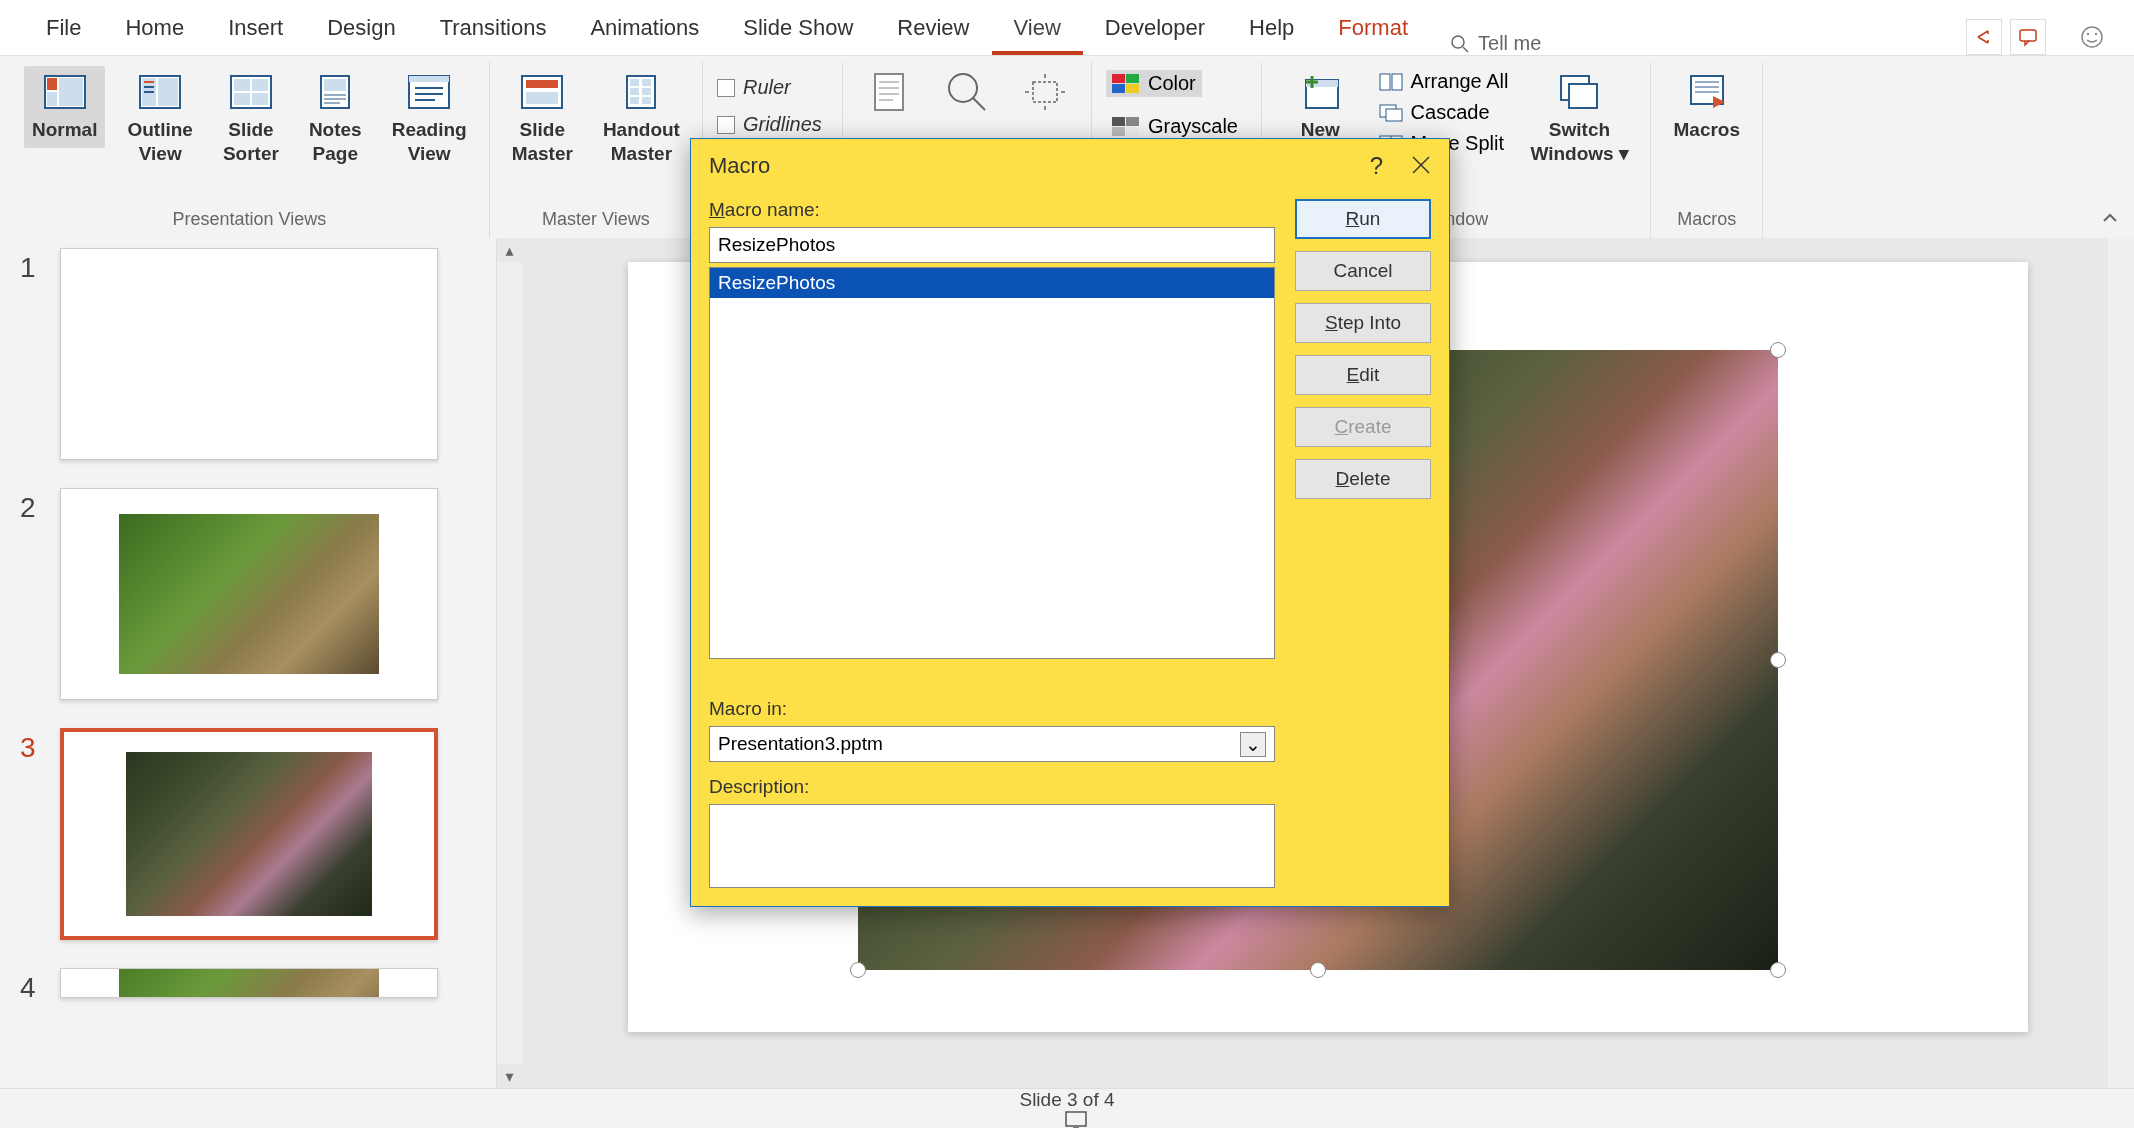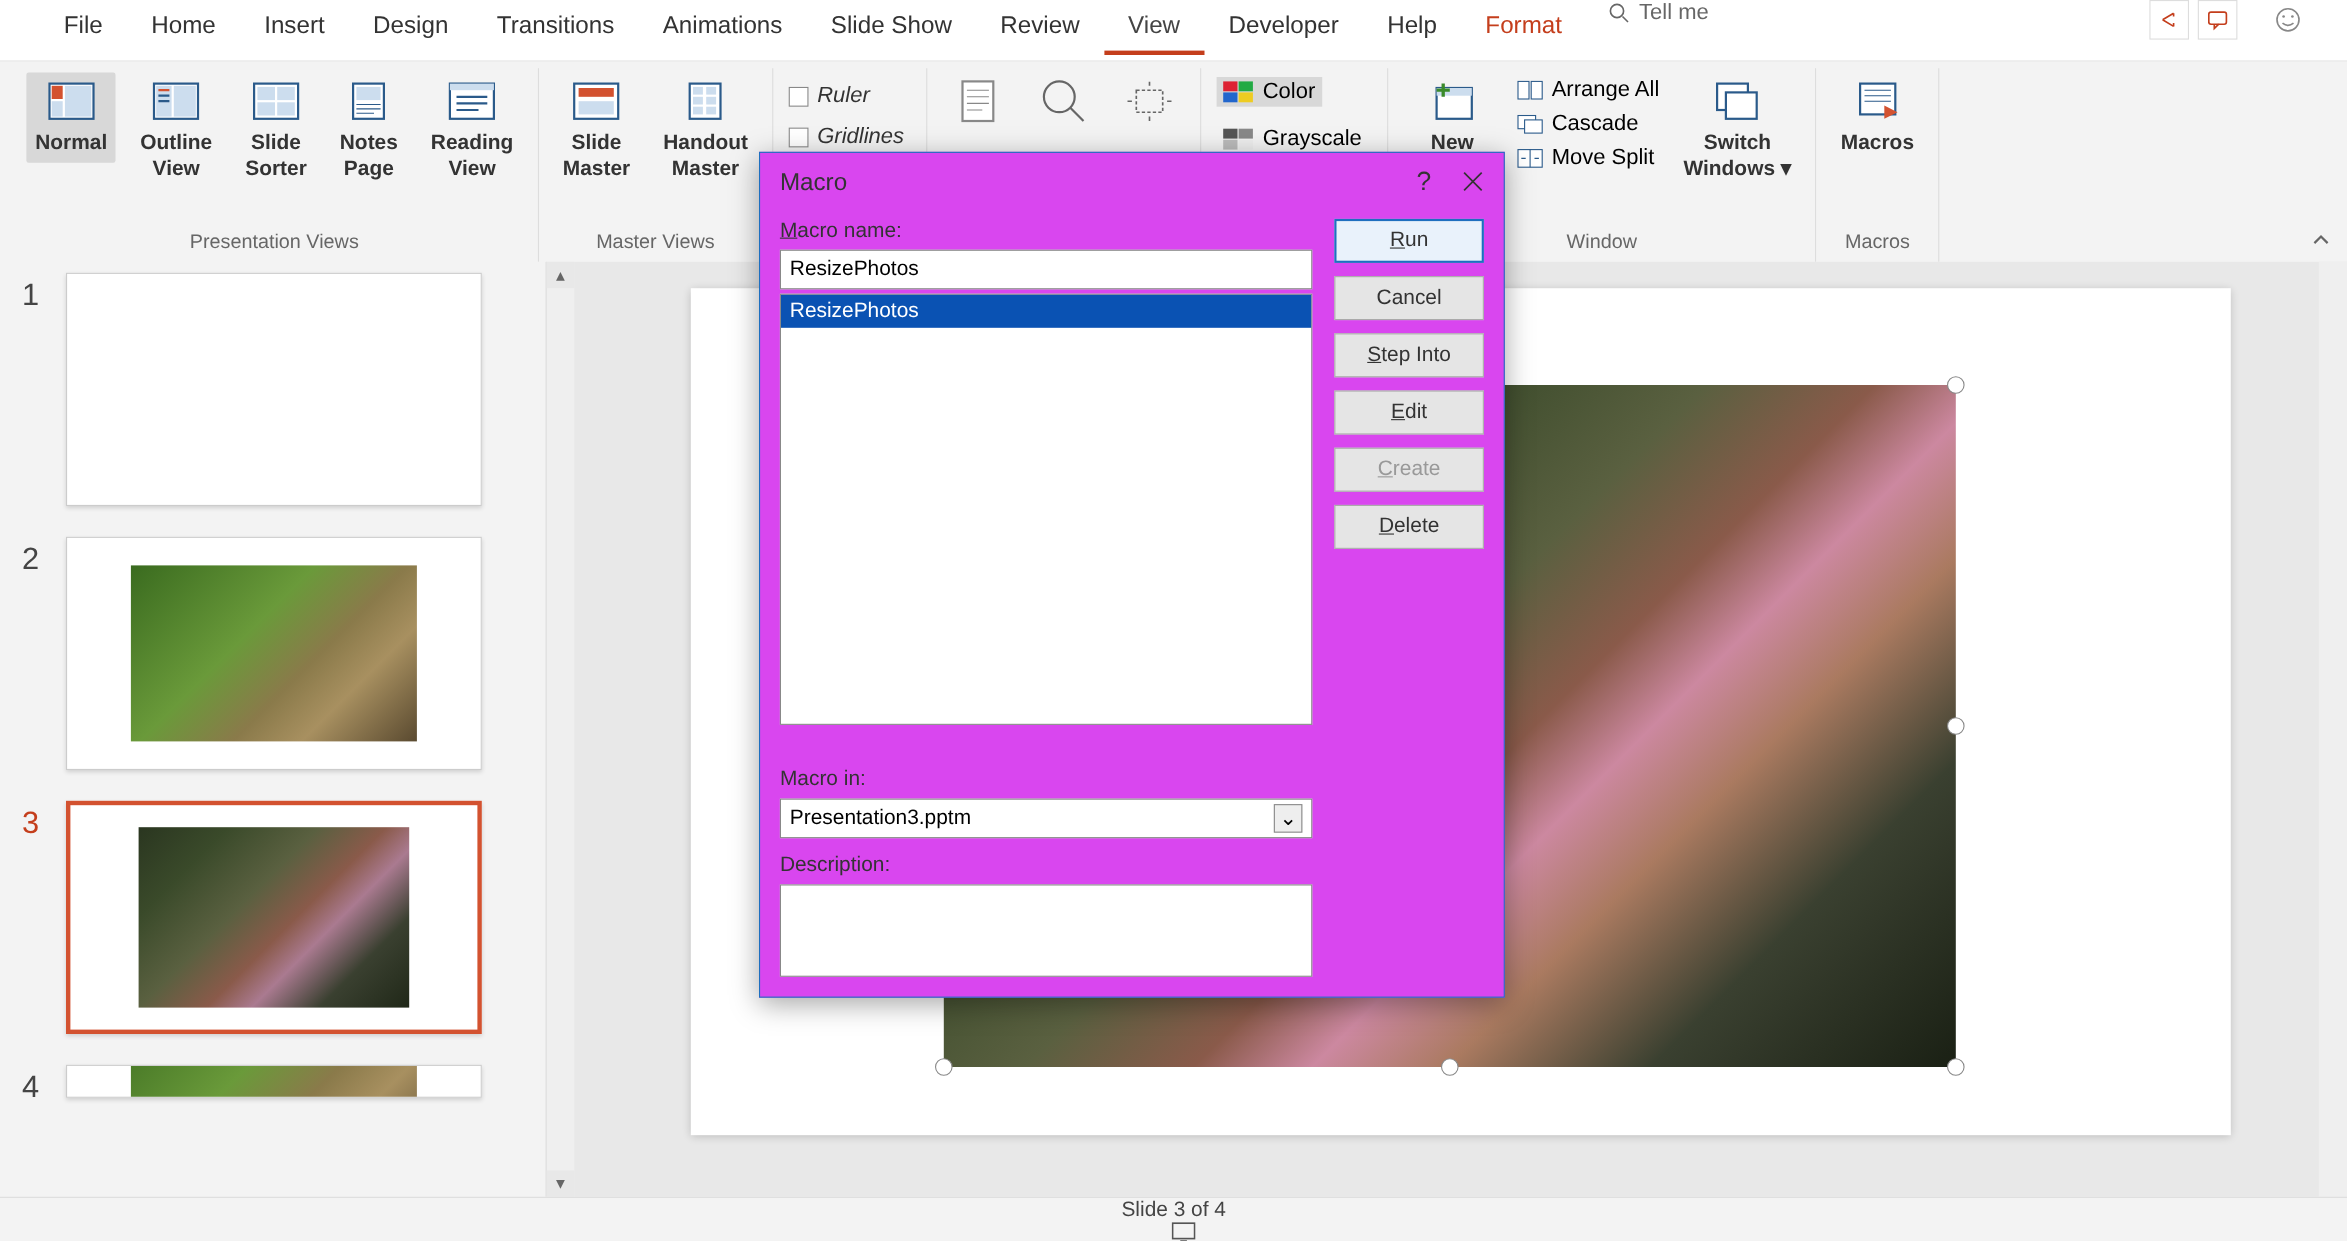--- a/index.html
+++ b/index.html
@@ -1,19 +1,19 @@
 <!DOCTYPE html>
 <html><head>
   <meta charset="utf-8">
   <style>
     * { margin: 0; padding: 0; box-sizing: border-box; font-family: 'Segoe UI', Tahoma, sans-serif; }
     body { background: #f3f3f3; width: 2134px; height: 1128px; overflow: hidden; position: relative; }
 
     
-    .menubar { height: 56px; display: flex; align-items: flex-start; padding: 0 36px; background: #fff; border-bottom: 1px solid #e0e0e0; gap: 0; }
+    .menubar { height: 56px; display: flex; align-items: flex-end; padding: 0 24px; background: #fff; border-bottom: 1px solid #e0e0e0; gap: 0; }
     .menubar .tab { padding: 10px 22px; font-size: 22px; color: #333; cursor: pointer; border-bottom: 4px solid transparent; }
     .menubar .tab.active { color: #444; border-bottom: 4px solid #c43e1c; font-weight:400;}
     .menubar .tab.format { color: #c43e1c; }
     .menubar .tellme { display:flex; align-items:center; gap:8px; margin-left:20px; font-size:20px; color:#666;}
     .menubar .right-controls { margin-left: auto; display:flex; gap:8px; align-items:center;}
     .right-controls .icon-btn { width:36px; height:36px; border:1px solid #ddd; display:flex; align-items:center; justify-content:center; background:#fff; cursor:pointer;}
 
     
     .ribbon { height: 182px; background: #f3f3f3; display:flex; align-items:stretch; padding: 6px 10px 0 10px; }
     .ribbon-group { display:flex; flex-direction:column; padding: 4px 14px; border-right:1px solid #ddd; }
@@ -42,21 +42,21 @@
     .thumb-item.selected .thumb-num { color:#c43e1c;}
     .thumb-slide { width:378px; height:212px; background:#fff; border:1px solid #ccc; box-shadow:0 2px 4px rgba(0,0,0,0.15); display:flex; align-items:center; justify-content:center;}
     .thumb-item.selected .thumb-slide { border:4px solid #d35230; }
     .thumb-img { width:260px; height:160px; }
     .thumb-item.selected .thumb-img { width:246px; height:164px;}
 
     .slide-area { flex:1; background:#e8e8e8; position:relative; padding:24px; }
     .slide-canvas { width:1400px; height:770px; background:#fff; margin:0 auto; position:relative; box-shadow:0 2px 8px rgba(0,0,0,0.2);}
     .slide-scrollbar { position:absolute; right:0; top:0; bottom:0; width:26px; background:#efefef;}
     .sel-handle { position:absolute; width:16px; height:16px; border:1px solid #888; border-radius:50%; background:#fff;}
-    .macro-dialog { position:absolute; left:690px; top:138px; width:678px; background:#d946ef; border:1px solid #1e6fbf; box-shadow:0 6px 24px rgba(0,0,0,0.35); z-index:100;}
+    .macro-dialog { position:absolute; left:690px; top:138px; width:760px; background:#fde047; border:1px solid #1e6fbf; box-shadow:0 6px 24px rgba(0,0,0,0.35); z-index:100;}
     .dlg-title { height:54px; display:flex; align-items:center; padding:0 18px; font-size:22px; color:#333;}
     .dlg-title .dlg-controls { margin-left:auto; display:flex; gap:28px; align-items:center;}
     .dlg-body { padding:6px 18px 18px 18px; display:flex; gap:20px;}
     .dlg-left { flex:1; }
     .dlg-right { width:136px; display:flex; flex-direction:column; gap:12px;}
     .dlg-label { font-size:19px; color:#333; margin-bottom:6px;}
     .dlg-label .ul { text-decoration:underline;}
     .macro-name-input { width:100%; height:36px; border:1px solid #888; padding:0 8px; font-size:19px;}
     .macro-list { width:100%; height:392px; border:1px solid #888; background:#fff; margin-top:4px;}
     .macro-list .item { padding:4px 8px; font-size:19px;}

